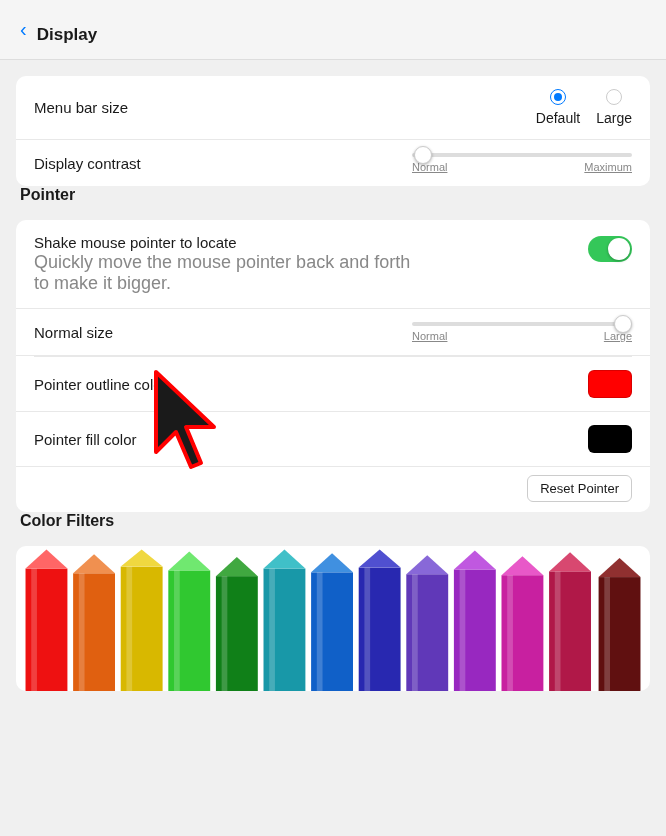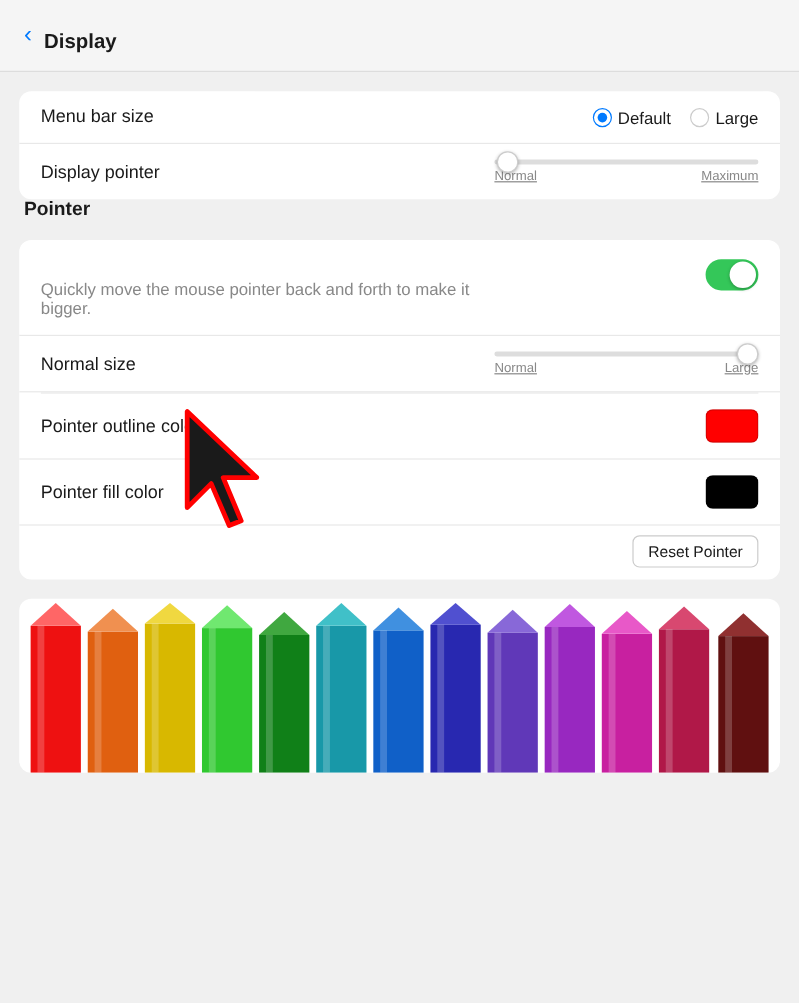--- a/index.html
+++ b/index.html
@@ -66,40 +66,41 @@
     .setting-row:last-child {
       border-bottom: none;
     }
 
     .setting-label {
       font-size: 15px;
       color: #1a1a1a;
     }
 
     .setting-label-sub {
-      font-size: 14px;
+      font-size: 18px;
       color: #888;
-      margin-top: 19px;
+      margin-top: 1px;
       max-width: 380px;
     }
 
     
     .radio-group {
       display: flex;
       align-items: center;
       gap: 16px;
     }
 
     .radio-option {
       display: flex;
       align-items: center;
       gap: 5px;
       font-size: 14px;
       color: #1a1a1a;
       cursor: pointer;
+      flex-direction: column;
     }
 
     .radio-circle {
       width: 16px;
       height: 16px;
       border-radius: 50%;
       border: 1.5px solid #ccc;
       display: flex;
       align-items: center;
       justify-content: center;
@@ -253,39 +254,40 @@
           <span>Default</span>
         </label>
         <label class="radio-option">
           <div class="radio-circle"></div>
           <span>Large</span>
         </label>
       </div>
     </div>
 
     <div class="setting-row">
-      <span class="setting-label">Display pointer</span>
+      <span class="setting-label">Display contrast</span>
       <div class="slider-container">
         <div class="slider-track">
           <div class="slider-thumb"></div>
         </div>
         <div class="slider-labels">
           <span>Normal</span>
           <span>Maximum</span>
         </div>
       </div>
     </div>
   </div>
 
   <div class="section-heading">Pointer</div>
 
   <div class="section-card">
 
     <div class="setting-row" style="align-items: flex-start; padding: 14px 18px;">
       <div>
+        <div class="setting-label">Shake mouse pointer to locate</div>
         <div class="setting-label-sub">Quickly move the mouse pointer back and forth to make it bigger.</div>
       </div>
       <div class="toggle" style="margin-top:2px; flex-shrink:0;"></div>
     </div>
 
     <div class="setting-row">
       <span class="setting-label">Normal size</span>
       <div class="slider-container">
         <div class="slider-track">
           <div class="slider-thumb slider-thumb-right"></div>
@@ -317,20 +319,21 @@
         <span class="setting-label">Pointer fill color</span>
         <div class="color-swatch" style="background:#000000;"></div>
       </div>
 
       <div class="reset-row">
         <button class="reset-btn">Reset Pointer</button>
       </div>
     </div>
   </div>
 
+  <div class="section-heading">Color Filters</div>
 
   <div class="section-card pencils-svg-container" style="height:145px;">
     <svg viewBox="0 0 666 145" width="666" height="145">
 
       <rect x="10" y="20" width="44" height="130" fill="#EE1111"></rect>
       <polygon points="10,20 54,20 32,0" fill="#FF6666"></polygon>
 
       <rect x="60" y="25" width="44" height="125" fill="#E06010"></rect>
       <polygon points="60,25 104,25 82,5" fill="#F09050"></polygon>
 

